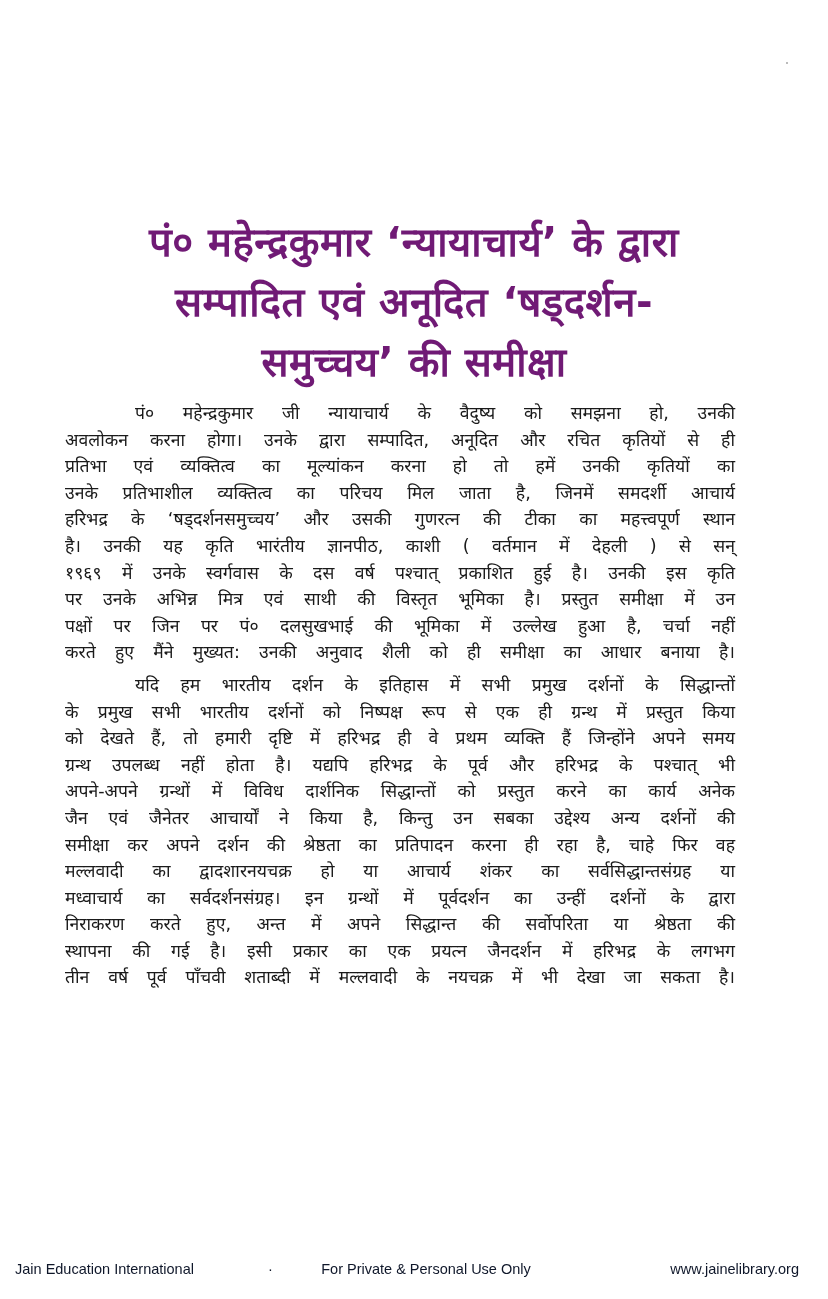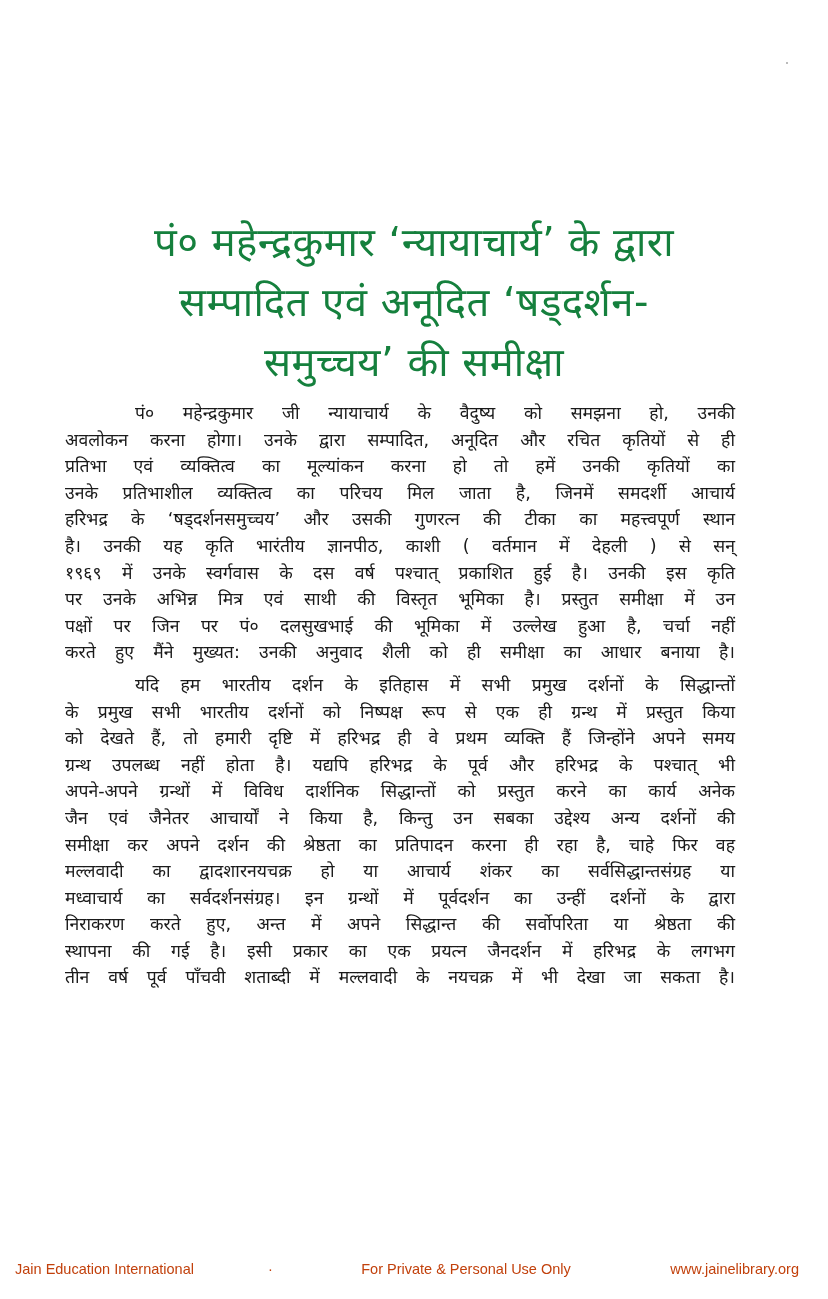--- a/index.html
+++ b/index.html
@@ -21,24 +21,24 @@
       width: 828px;
       height: 1299px;
     }
     .title {
       position: absolute;
       left: 90px;
       top: 212px;
       width: 648px;
       text-align: center;
       font-family: "DejaVu Sans", sans-serif;
-      font-weight: normal;
+      font-weight: bold;
       font-size: 40px;
       line-height: 60px;
-      color: #15803d;
+      color: #701a75;
       letter-spacing: 0.5px;
     }
     .title .line { display: block; white-space: nowrap; }
     .body-text {
       position: absolute;
       left: 65px;
       top: 400px;
       width: 670px;
       font-family: "DejaVu Sans", sans-serif;
       font-size: 17.6px;
@@ -59,26 +59,26 @@
     .para .ln.last { text-align-last: justify; }
     .para + .para { margin-top: 6px; }
     .footer {
       position: absolute;
       left: 0;
       top: 1258px;
       width: 828px;
       height: 24px;
       font-family: "Liberation Sans", sans-serif;
       font-size: 14.5px;
-      color: #c2410c;
+      color: #0f172a;
     }
     .footer span { position: absolute; top: 3px; white-space: nowrap; }
     .footer .left { left: 15px; }
     .footer .dot { left: 268px; }
-    .footer .mid { left: 191px; width: 470px; text-align: center; padding-left: 40px; }
+    .footer .mid { left: 191px; width: 470px; text-align: center; }
     .footer .right { right: 29px; }
     .speck {
       position: absolute;
       left: 786px;
       top: 62px;
       width: 2px;
       height: 2px;
       background: #bbbbbb;
     }
   </style>

